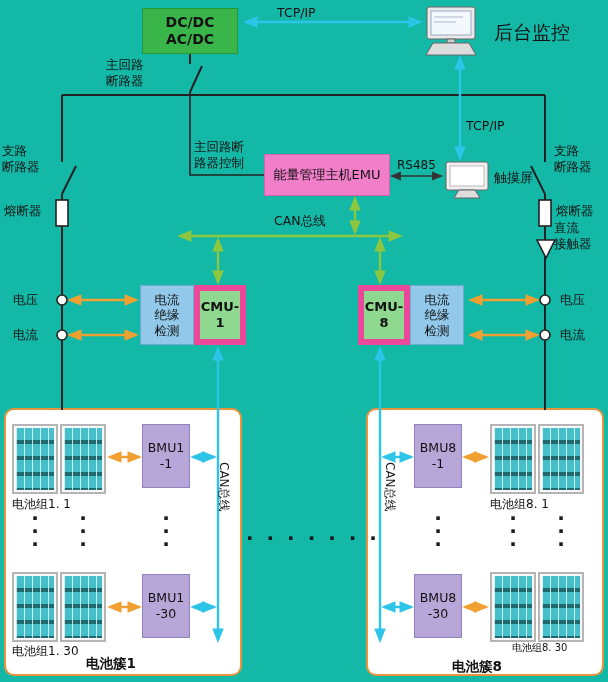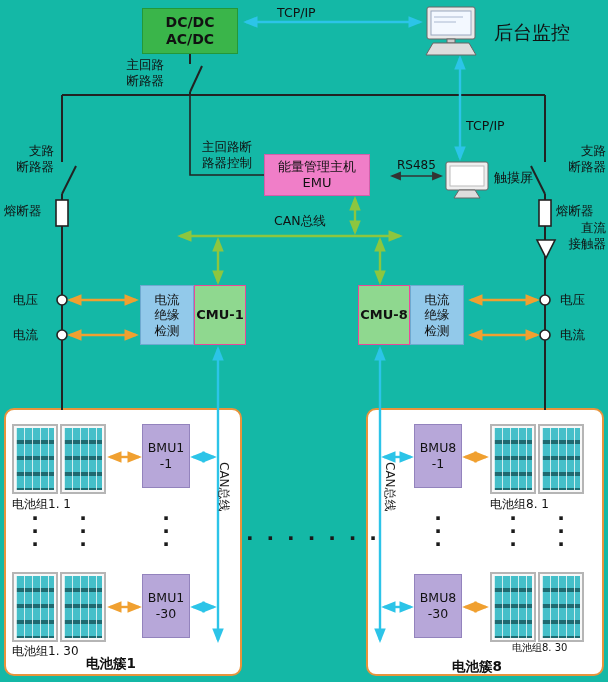--- a/index.html
+++ b/index.html
@@ -1,24 +1,24 @@
 <!DOCTYPE html>
 <html><head>
 <meta charset="utf-8">
 <style>
   *{margin:0;padding:0;box-sizing:border-box}
   body{background:#fff;font-family:"DejaVu Sans","Liberation Sans",sans-serif;color:#1a1a1a}
   #stage{position:relative;width:608px;height:682px;background:#14b8a6;overflow:hidden}
   .lbl{position:absolute;font-size:12.5px;line-height:1.3;color:#111;white-space:nowrap}
-  .ml{white-space:pre-line;text-align:right}
+  .ml{white-space:pre-line;text-align:left}
   .box{position:absolute;display:flex;align-items:center;justify-content:center;text-align:center;font-size:13px;color:#111;line-height:1.25}
   .converter{background:#3ab54a;border:1px solid #249838;font-weight:bold;font-size:14px;white-space:pre-line}
   .emu{background:#f07ec8;border:1px solid #d360ab}
   .detect{background:#92c9ea;border:1px solid #6ea9d0;font-size:12.5px;white-space:pre-line}
-  .cmu{background:#8fd88f;border:1px solid #ec4899;font-weight:600}
+  .cmu{background:#8fd88f;border:6px solid #ec4899;font-weight:600}
   .bmu{background:#b7a7d9;border:1px solid #9383bd;white-space:pre-line;font-size:12.5px}
   .cluster{position:absolute;border:2px solid #e8943c;border-radius:10px;background:#fff}
   .battery{position:absolute;width:46px;height:70px;border:2px solid #b5b5b5;background:#f8f8f8;padding:2px}
   .battery-in{width:100%;height:100%;
     background:
       repeating-linear-gradient(90deg, rgba(255,255,255,.75) 0 1px, rgba(255,255,255,0) 1px 8px),
       repeating-linear-gradient(180deg,#45bfc9 0 12px,#1f6a70 12px 16px)}
   .vdots{position:absolute;font-size:20px;font-weight:bold;line-height:13px;text-align:center;white-space:pre-line;width:16px}
   .hdots{position:absolute;font-size:20px;font-weight:bold;letter-spacing:3px}
   .vlabel{position:absolute;font-size:12px;transform:rotate(90deg);transform-origin:0 0;white-space:nowrap}
@@ -124,21 +124,21 @@
   <div class="box converter" style="left:142px;top:8px;width:96px;height:46px">DC/DC
 AC/DC</div>
   <div class="lbl" style="left:277px;top:5px">TCP/IP</div>
   <div class="lbl" style="left:494px;top:20px;font-size:19px">后台监控</div>
   <div class="lbl ml" style="left:106px;top:57px;width:58px">主回路
 断路器</div>
   <div class="lbl" style="left:466px;top:118px">TCP/IP</div>
 
   <div class="lbl ml" style="left:194px;top:139px;width:58px">主回路断
 路器控制</div>
-  <div class="box emu" style="left:264px;top:154px;width:106px;height:42px">能量管理主机EMU</div>
+  <div class="box emu" style="left:264px;top:154px;width:126px;height:42px">能量管理主机EMU</div>
   <div class="lbl" style="left:397px;top:158px;font-size:12px">RS485</div>
   <div class="lbl" style="left:494px;top:170px;font-size:13px">触摸屏</div>
 
   <div class="lbl ml" style="left:2px;top:143px;width:52px">支路
 断路器</div>
   <div class="lbl" style="left:4px;top:203px">熔断器</div>
   <div class="lbl ml" style="left:554px;top:143px;width:52px">支路
 断路器</div>
   <div class="lbl" style="left:556px;top:203px">熔断器</div>
   <div class="lbl ml" style="left:554px;top:220px;width:52px">直流

